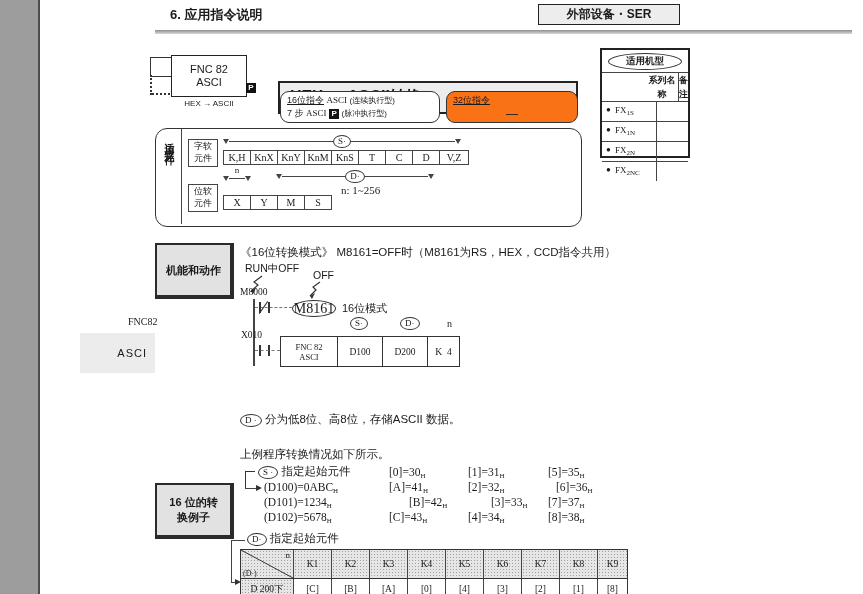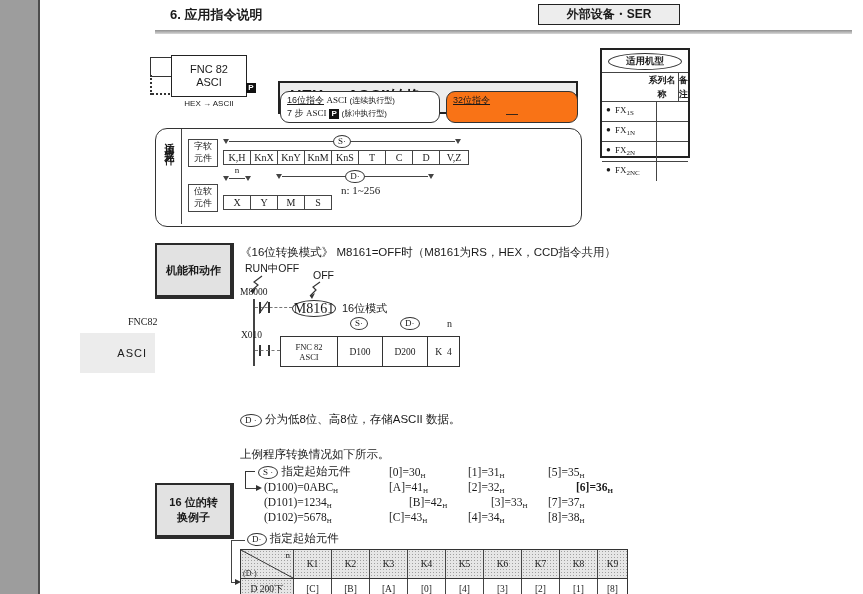--- a/index.html
+++ b/index.html
@@ -236,21 +236,21 @@
   <div class="abs serif" style="left:264px;top:481px;font-size:11.5px;"><span>(D100)=0ABC</span><sub class="h">H</sub></div>
   <div class="abs serif" style="left:264px;top:496px;font-size:11.5px;"><span>(D101)=1234</span><sub class="h">H</sub></div>
   <div class="abs serif" style="left:264px;top:511px;font-size:11.5px;"><span>(D102)=5678</span><sub class="h">H</sub></div>
 
   <div class="abs serif" style="left:389px;top:466px;font-size:11.5px;"><span>[0]=30</span><sub class="h">H</sub></div>
   <div class="abs serif" style="left:468px;top:466px;font-size:11.5px;"><span>[1]=31</span><sub class="h">H</sub></div>
   <div class="abs serif" style="left:548px;top:466px;font-size:11.5px;text-align:right;"><span>[5]=35</span><sub class="h">H</sub></div>
 
   <div class="abs serif" style="left:389px;top:481px;font-size:11.5px;"><span>[A]=41</span><sub class="h">H</sub></div>
   <div class="abs serif" style="left:468px;top:481px;font-size:11.5px;"><span>[2]=32</span><sub class="h">H</sub></div>
-  <div class="abs serif" style="left:576px;top:481px;font-size:11.5px;font-weight:bold;"><span>[6]=36</span><sub class="h">H</sub></div>
+  <div class="abs serif" style="left:556px;top:481px;font-size:11.5px;"><span>[6]=36</span><sub class="h">H</sub></div>
 
   <div class="abs serif" style="left:389px;top:496px;font-size:11.5px;padding-left:20px;"><span>[B]=42</span><sub class="h">H</sub></div>
   <div class="abs serif" style="left:468px;top:496px;font-size:11.5px;padding-left:23px;"><span>[3]=33</span><sub class="h">H</sub></div>
   <div class="abs serif" style="left:548px;top:496px;font-size:11.5px;"><span>[7]=37</span><sub class="h">H</sub></div>
 
   <div class="abs serif" style="left:389px;top:511px;font-size:11.5px;"><span>[C]=43</span><sub class="h">H</sub></div>
   <div class="abs serif" style="left:468px;top:511px;font-size:11.5px;"><span>[4]=34</span><sub class="h">H</sub></div>
   <div class="abs serif" style="left:548px;top:511px;font-size:11.5px;"><span>[8]=38</span><sub class="h">H</sub></div>
 
   <div class="abs hline" style="left:231px;top:540px;width:14px;"></div>

